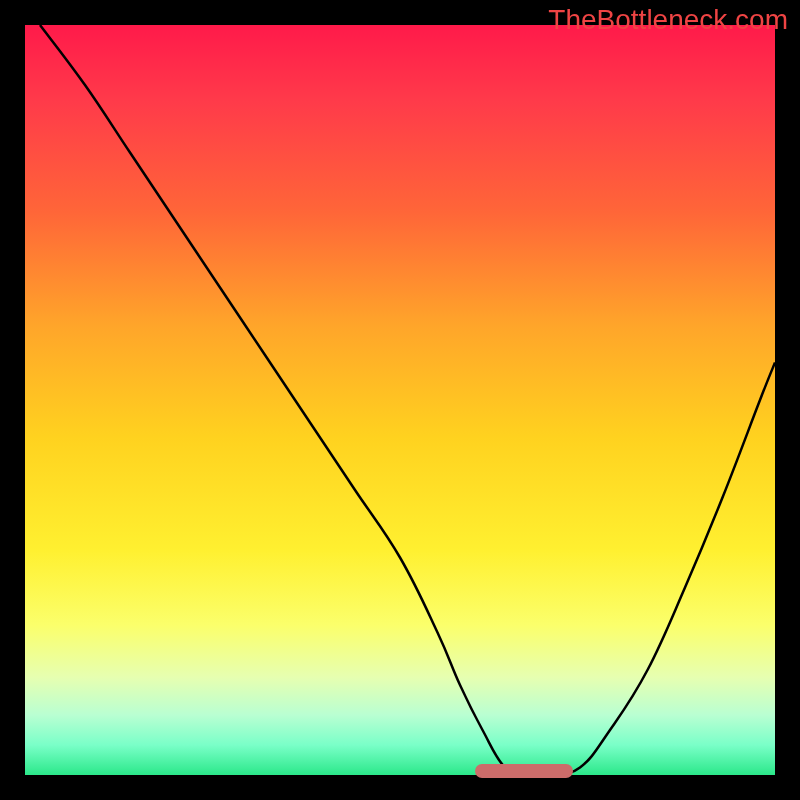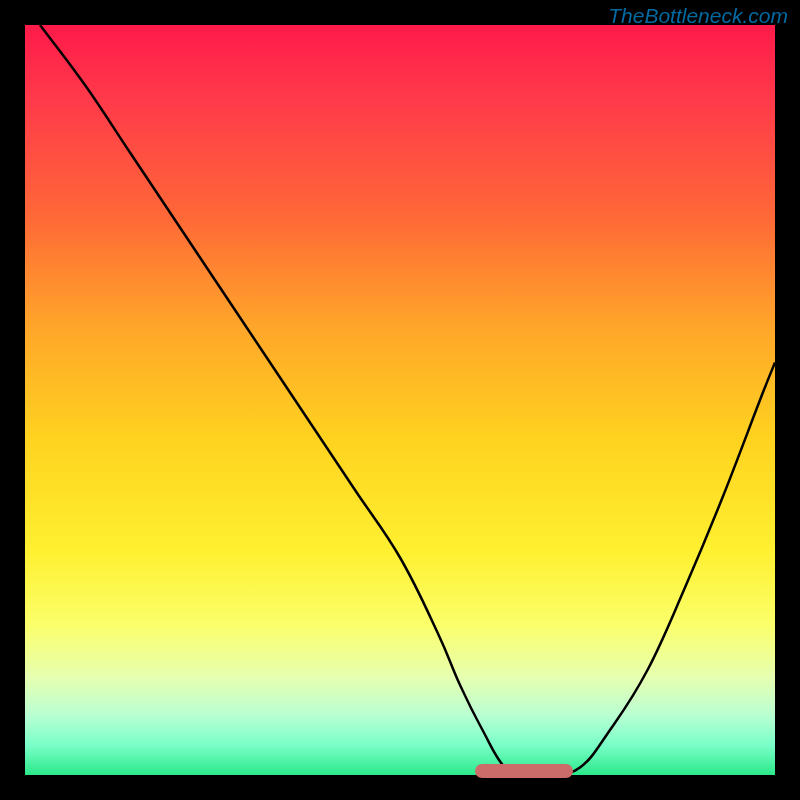--- a/index.html
+++ b/index.html
@@ -8,24 +8,23 @@
     height: 800px;
     background: #000;
     position: relative;
     overflow: hidden;
     font-family: Arial, sans-serif;
   }
   .watermark {
     position: absolute;
     top: 4px;
     right: 12px;
-    color: #0369a1;
-    font-size: 21px;
+    color: #ef4444;
+    font-size: 28px;
     z-index: 10;
-    font-style: italic;
   }
   .plot-area {
     position: absolute;
     left: 25px;
     top: 25px;
     width: 750px;
     height: 750px;
     background: linear-gradient(to bottom,
       #ff1a4a 0%,
       #ff3a4a 10%,

